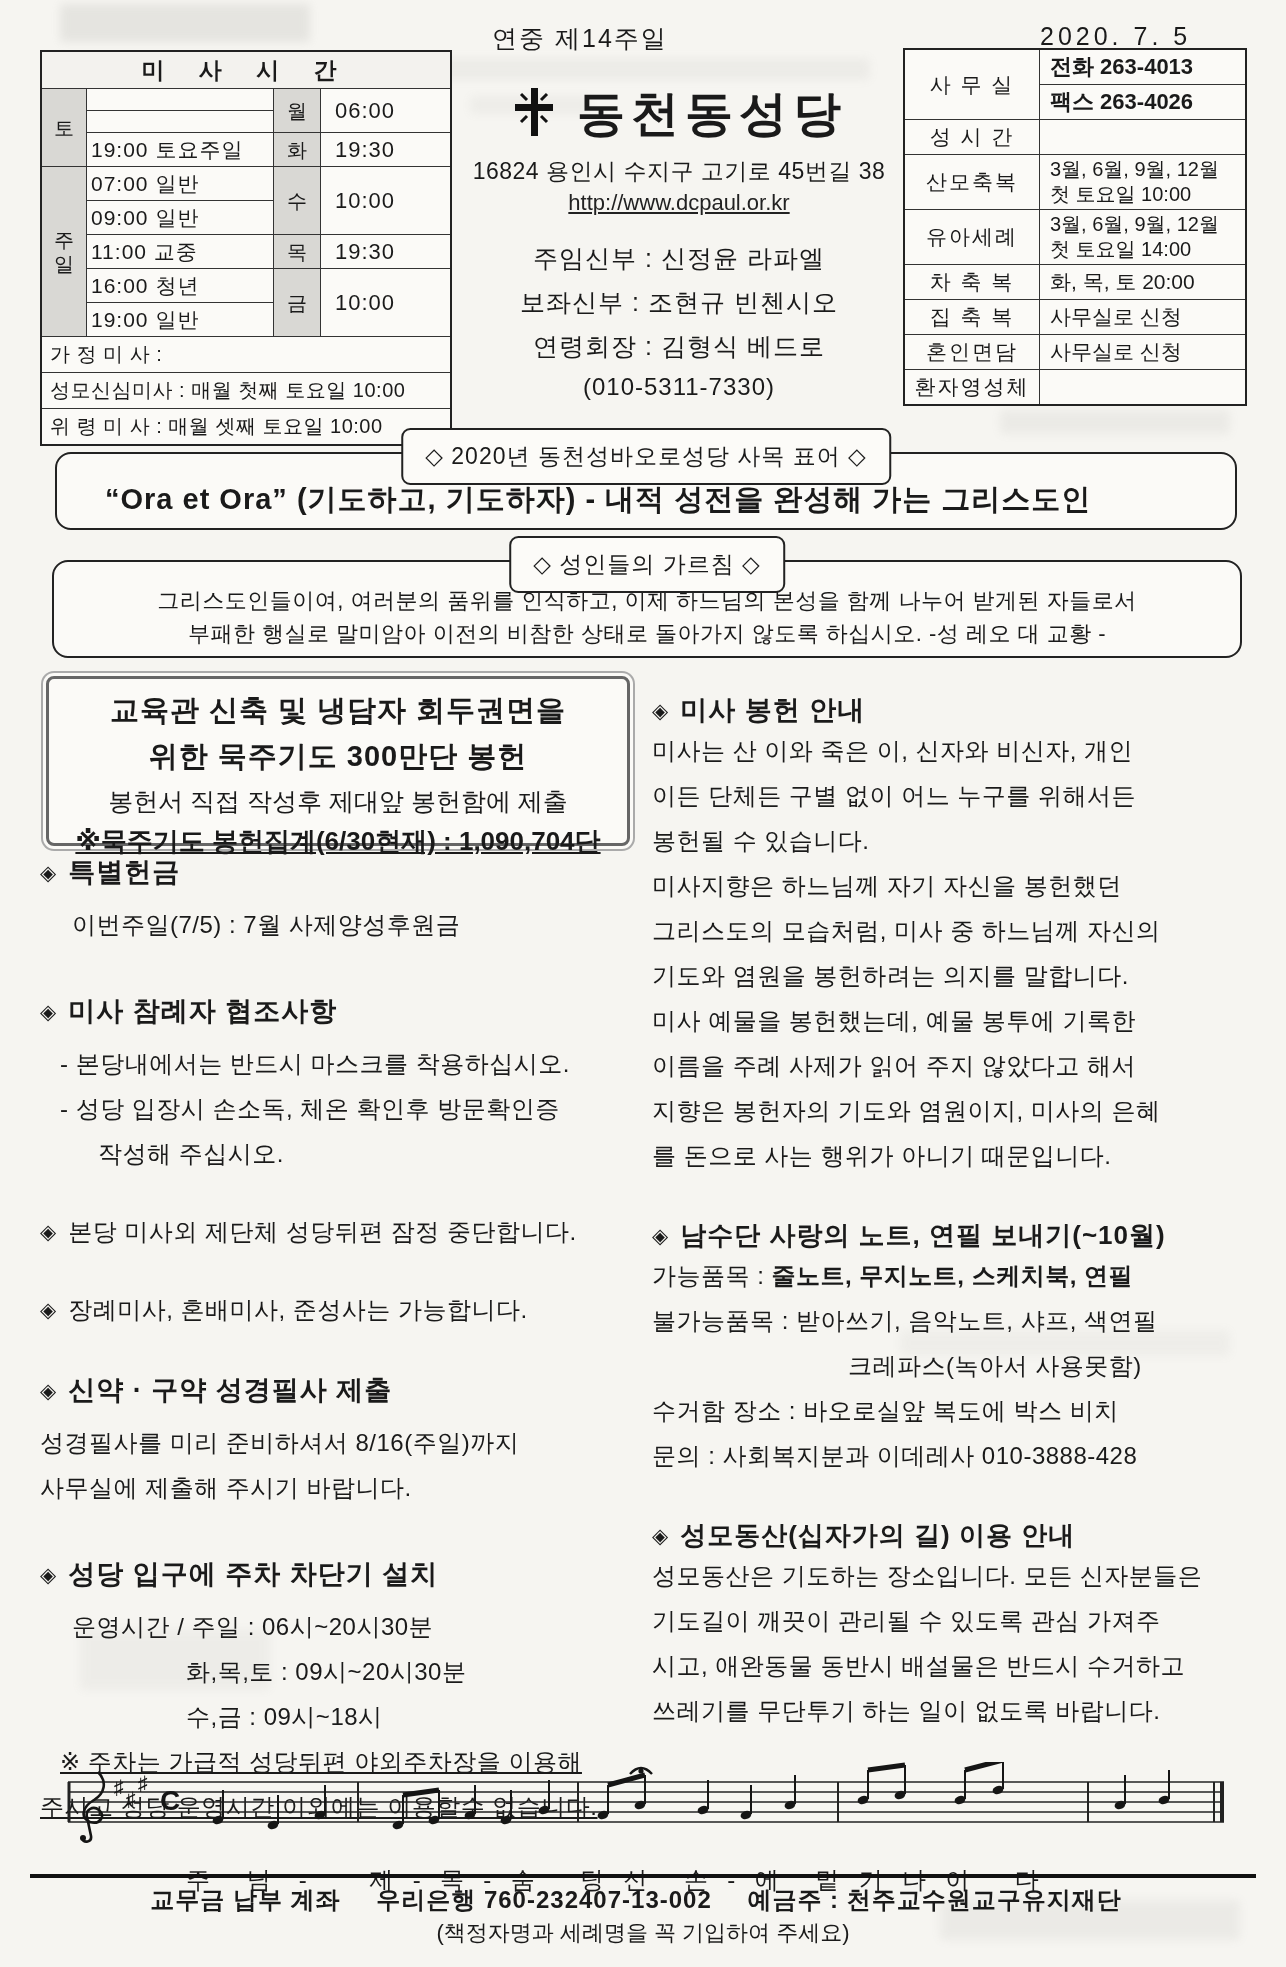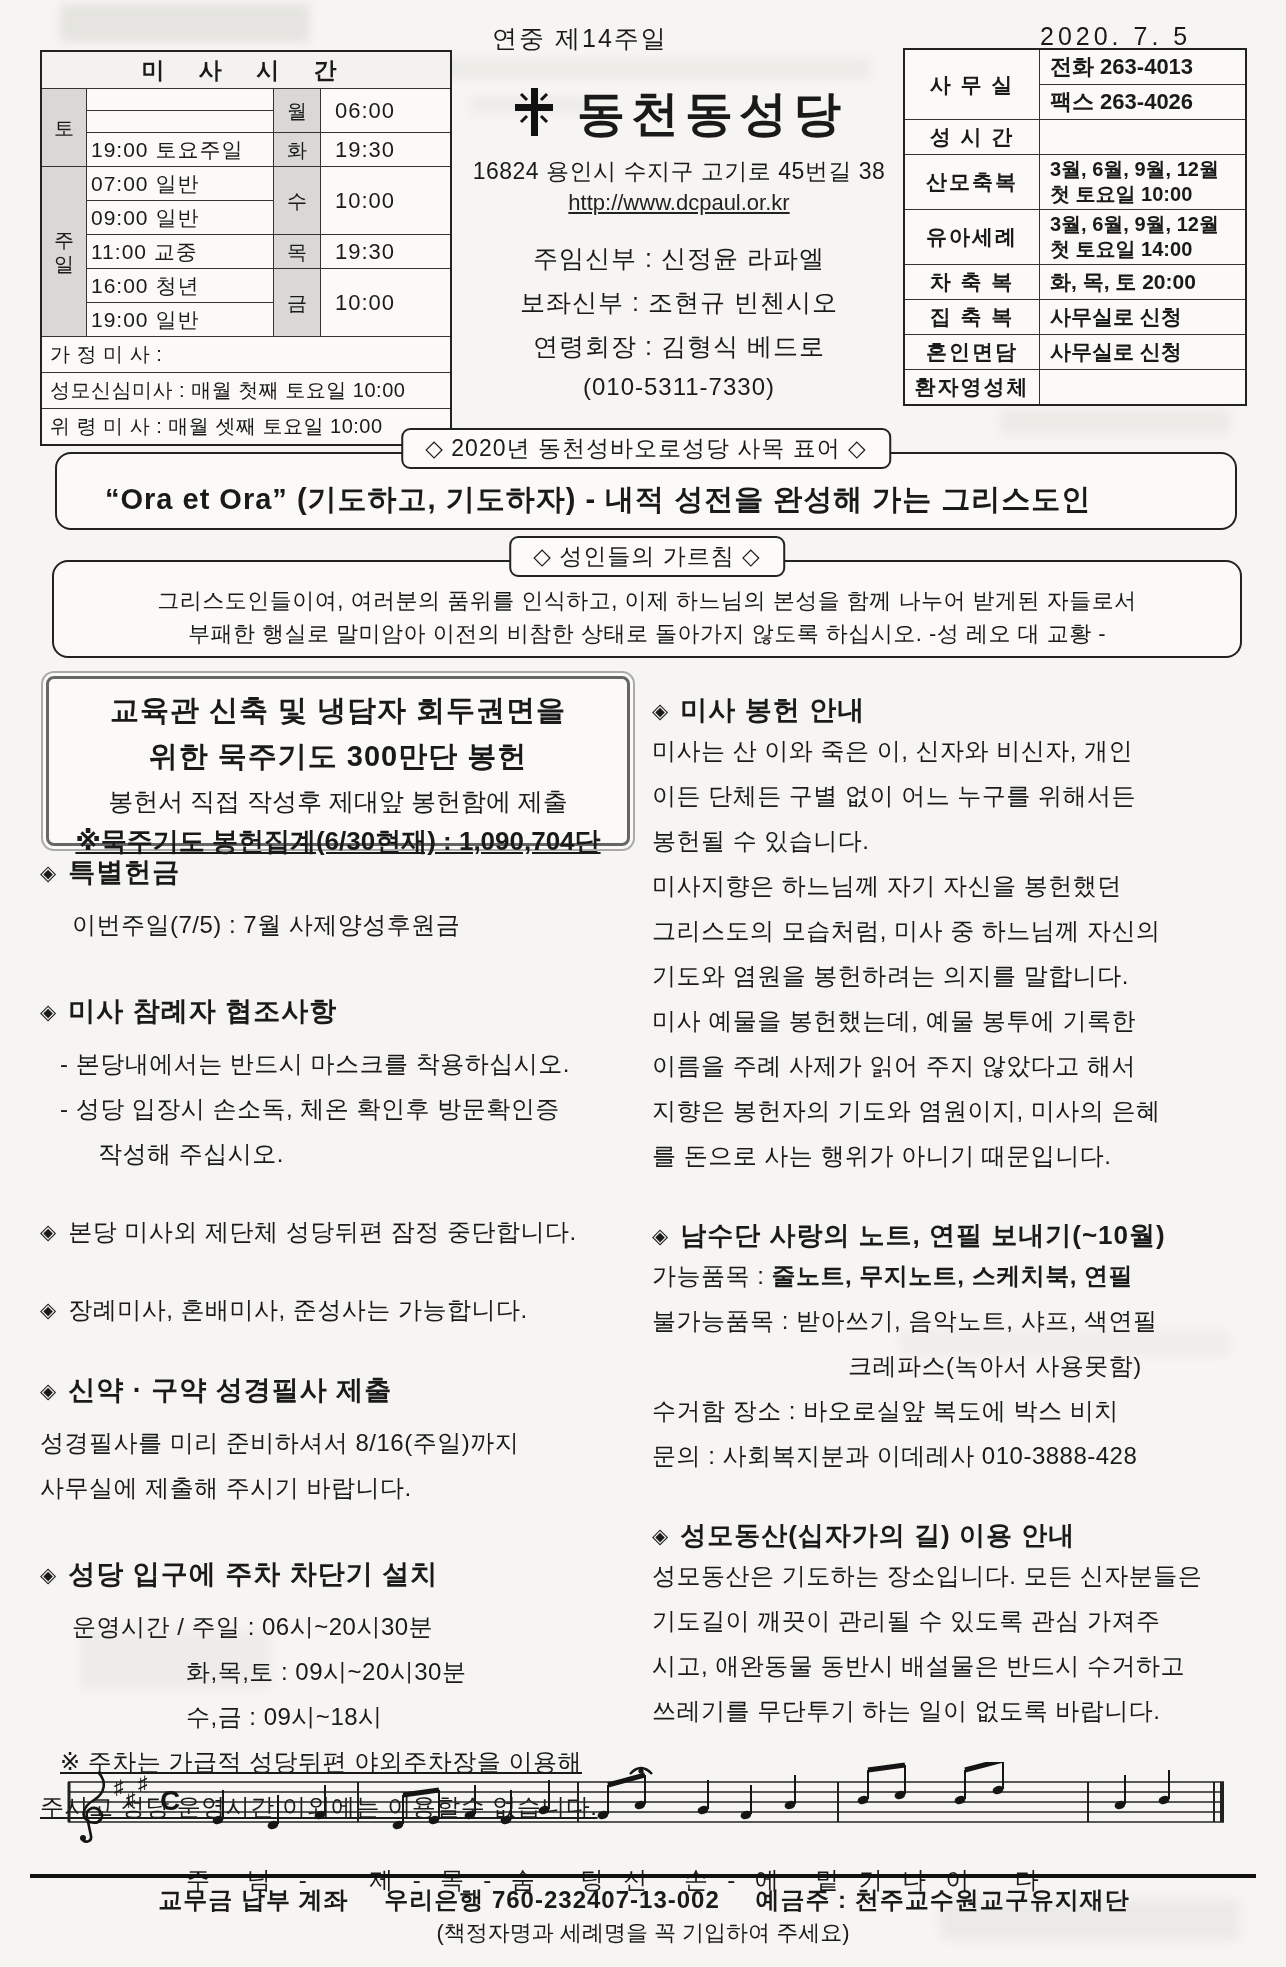--- a/index.html
+++ b/index.html
@@ -29,30 +29,30 @@
   .church{position:absolute;left:455px;top:82px;width:448px;text-align:center;}
   .church .name-row{display:flex;align-items:center;justify-content:center;gap:20px;}
   .church .name{font-size:48px;font-weight:bold;letter-spacing:6px;}
   .church .addr{font-size:23px;margin-top:10px;letter-spacing:.5px;}
   .church .url{font-size:22px;margin-top:3px;text-decoration:underline;color:#222;}
   .church .priest{font-size:25px;margin-top:11px;letter-spacing:1px;}
   .church .priest.first{margin-top:26px;}
   .church .phone{font-size:24px;margin-top:10px;letter-spacing:1px;}
 
   .info-table{position:absolute;left:903px;top:48px;width:344px;border:2.5px solid #222;background:#fbfaf7;}
-  .info-table td{border:1.5px solid #333;font-size:21px;padding:2px 6px;font-weight:bold;}
+  .info-table td{border:1.5px solid #333;font-size:21px;padding:2px 6px;}
   .info-table .ilabel{width:122px;text-align:center;letter-spacing:2px;height:30px;}
   .info-table .ival{text-align:left;padding-left:10px;}
   .info-table .bold{font-weight:bold;font-size:22px;}
   .info-table .v2line div{line-height:25px;font-size:20px;}
 
   
   .banner{position:absolute;border:2.5px solid #222;border-radius:16px;background:#fbfaf7;}
   .tab{position:absolute;left:50%;transform:translateX(-50%);top:-26px;border:2px solid #222;border-radius:9px;
-       background:#fcfbf8;padding:3px 22px;font-size:23px;white-space:nowrap;letter-spacing:1px;}
+       background:#fcfbf8;padding:11px 22px;font-size:23px;white-space:nowrap;letter-spacing:1px;}
   .motto-box{left:55px;top:452px;width:1178px;height:74px;}
   .motto-text{padding:26px 0 0 48px;font-size:29px;font-weight:bold;letter-spacing:1px;}
   .teach-box{left:52px;top:560px;width:1186px;height:94px;}
   .teach-text{padding-top:22px;text-align:center;font-size:22px;line-height:33px;letter-spacing:.5px;}
 
   
   .rosary-box{position:absolute;left:46px;top:676px;width:578px;height:164px;border:3px solid #666;
       border-radius:8px;box-shadow:0 0 0 3px #fbfaf7,0 0 0 5px #aaa;background:#fbfaf7;text-align:center;}
   .rosary-box .b1{font-size:29px;font-weight:bold;margin-top:12px;letter-spacing:1px;}
   .rosary-box .b2{font-size:29px;font-weight:bold;margin-top:6px;letter-spacing:1px;}
@@ -74,21 +74,21 @@
   .u{text-decoration:underline;}
   .gap-s{margin-top:12px;}
   .sec{margin-bottom:46px;}
   .sec.tight{margin-bottom:40px;}
   .boldtxt{font-weight:bold;}
 
   
   .music{position:absolute;left:58px;top:1762px;width:1176px;}
   .lyrics{font-size:24px;white-space:pre;padding-left:128px;letter-spacing:2px;margin-top:2px;}
   .rule{position:absolute;left:30px;right:30px;top:1874px;height:4px;background:#111;}
-  .bank-row{position:absolute;left:8px;top:1884px;width:1272px;text-align:center;font-size:24px;font-weight:bold;letter-spacing:1px;}
+  .bank-row{position:absolute;left:0;top:1884px;width:1272px;text-align:center;font-size:24px;font-weight:bold;letter-spacing:1px;}
   .bank-row span{margin:0 14px;}
   .bank-note{position:absolute;left:0;top:1918px;width:1286px;text-align:center;font-size:22px;}
 </style>
 </head>
 <body>
 
 <div class="page">
 
   <div class="ghost" style="left:60px;top:4px;width:250px;height:38px;opacity:.16"></div>
   <div class="ghost" style="left:350px;top:58px;width:520px;height:22px;opacity:.09"></div>

